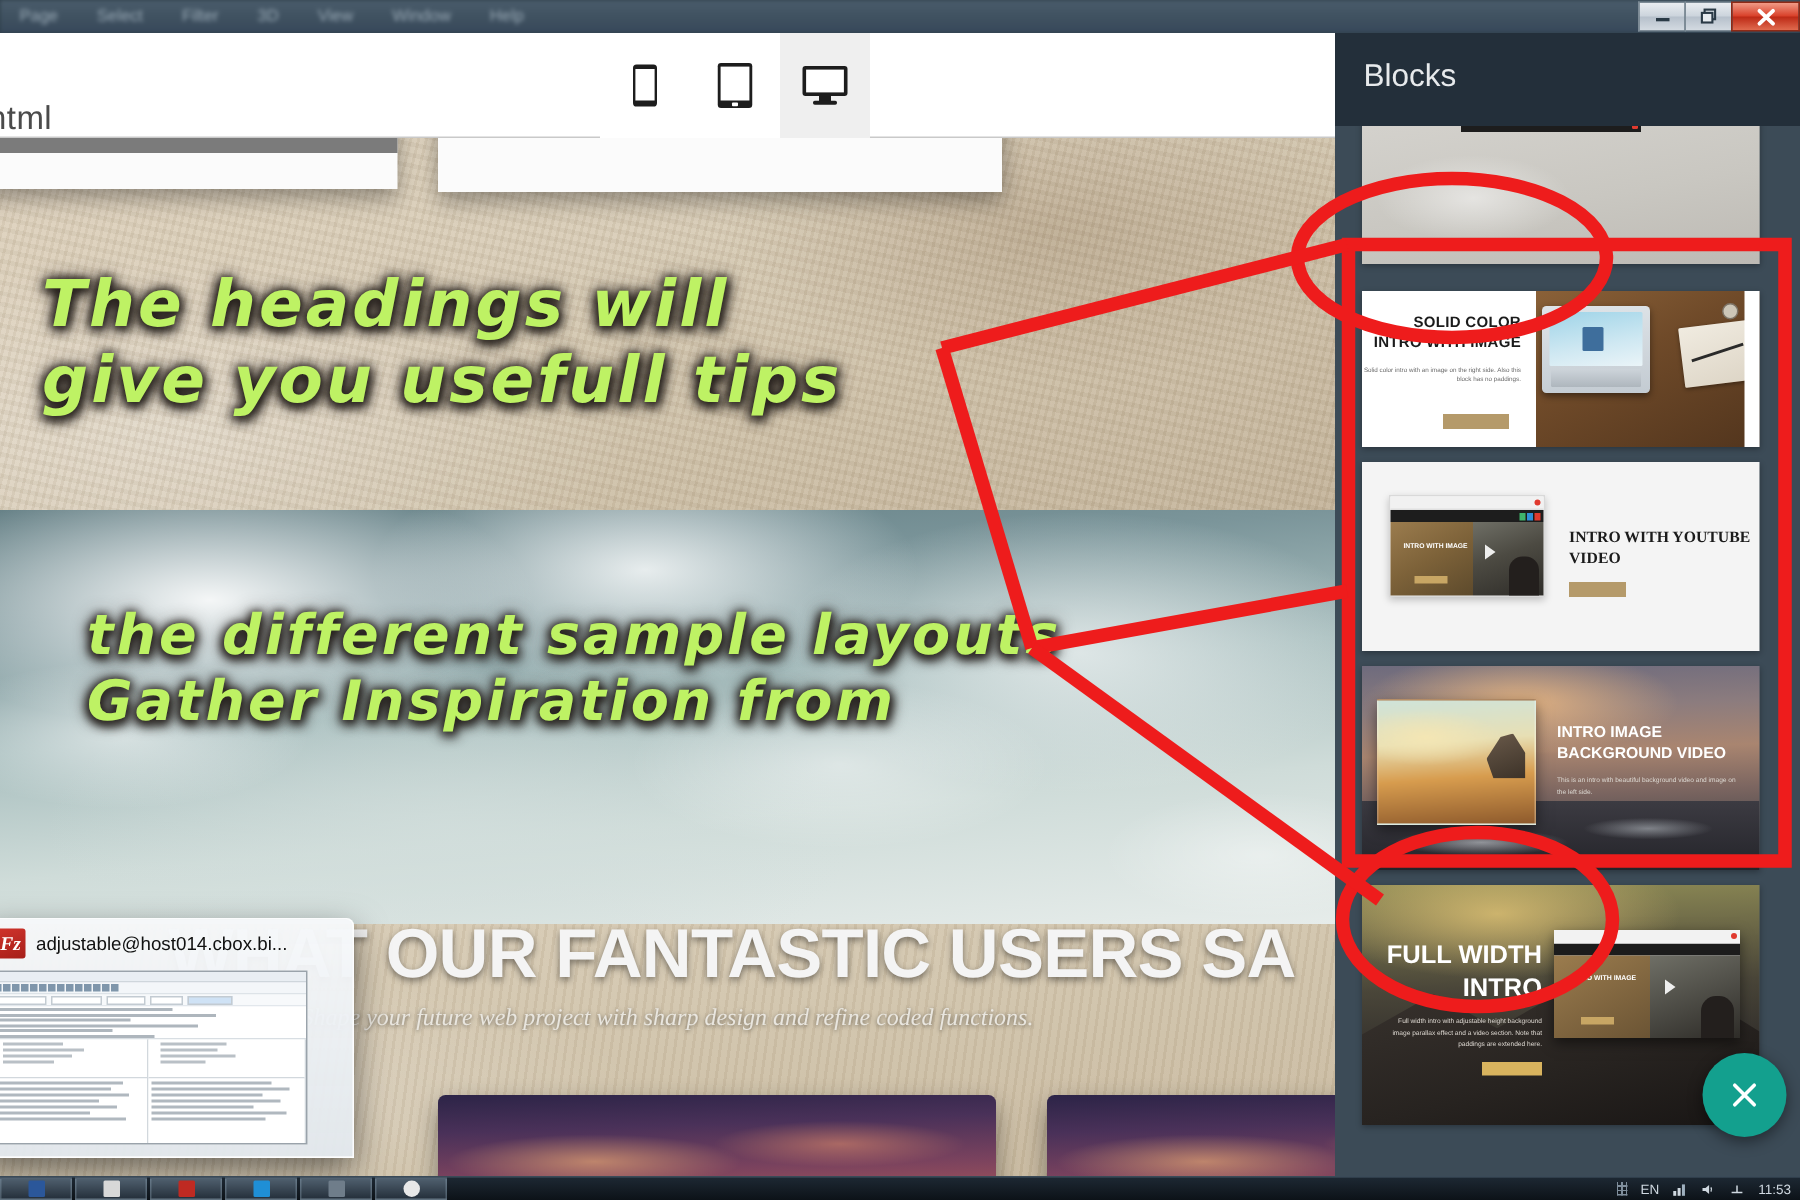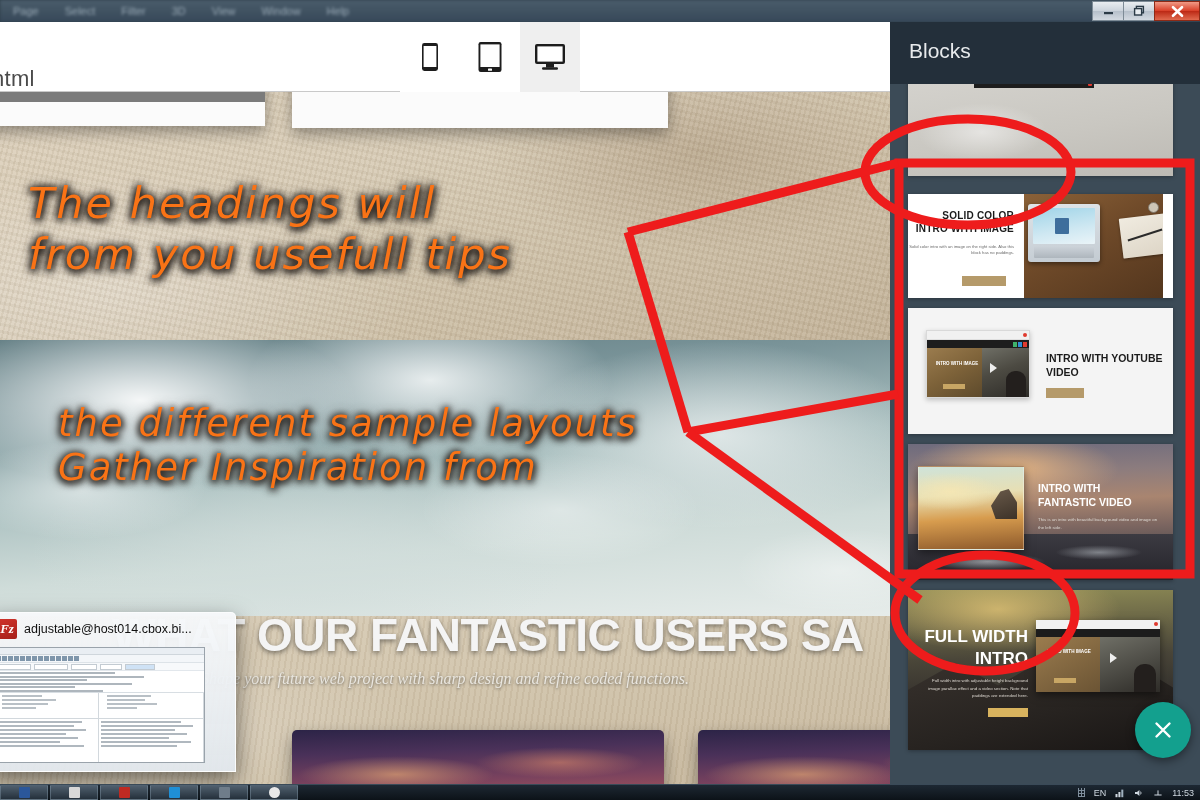--- a/index.html
+++ b/index.html
@@ -175,22 +175,22 @@
   
   .annotations{
     position:absolute; left:0; top:0; width:1200px; height:800px;
     pointer-events:none; z-index:20;
   }
 
   
   .tip{
     position:absolute; z-index:18; pointer-events:none;
     font-family:"DejaVu Sans", sans-serif;
-    font-style:italic; font-weight:normal;
-    color:#f97316;
+    font-style:italic; font-weight:bold;
+    color:#bef264;
     text-shadow:
       0 0 6px rgba(40,34,30,.95), 0 0 12px rgba(40,34,30,.8),
       2px 3px 7px rgba(30,25,22,.95), -2px 2px 7px rgba(30,25,22,.8);
     letter-spacing:2px; line-height:1.18;
     white-space:nowrap;
   }
   .tip1{ left:28px; top:178px; font-size:43px; }
   .tip2{ left:58px; top:402px; font-size:37px; }
 
   
@@ -341,21 +341,21 @@
   .bc2 .browser .hero .hr .person{
     position:absolute; right:3px; bottom:0; width:20px; height:26px;
     background:#231f1d; border-radius:9px 9px 0 0;
   }
   .bc2 .browser .hero .hr .play{
     position:absolute; left:8px; top:15px;
     width:0;height:0; border-left:7px solid rgba(255,255,255,.9);
     border-top:5px solid transparent; border-bottom:5px solid transparent;
   }
   .bc2 .label{
-    position:absolute; left:138px; top:44px;
+    position:absolute; left:138px; top:44px;font-family:Liberation Serif, serif;
   }
   .bc2 .label h4{
     font-size:10.5px; font-weight:bold; color:#1b1b1b; line-height:1.3;
   }
   .bc2 .label .btn{
     margin-top:9px; width:38px; height:10px; background:#b59a6a;
   }
 
   
   .bc3{
@@ -621,21 +621,21 @@
     <h1>WHAT OUR FANTASTIC USERS SA</h1>
   </div>
   <div class="sitesub">Shape your future web project with sharp design and refine coded functions.</div>
 
   <div class="sunsetcard sc1"></div>
   <div class="sunsetcard sc2"></div>
 </div>
 
 <div class="tip tip1">
   <div>The headings will</div>
-  <div>from you usefull tips</div>
+  <div>give you usefull tips</div>
 </div>
 
 <div class="tip tip2">
   <div>the different sample layouts</div>
   <div>Gather Inspiration from</div>
 </div>
 
 <div class="blockspanel">
 
   <div class="panelhead">
@@ -693,21 +693,21 @@
         <div class="btn"></div>
       </div>
     </div>
 
     <div class="blockcard bc3">
       <div class="water"></div>
       <div class="inner">
         <div class="rock"></div>
       </div>
       <div class="lbl">
-        <h4>INTRO WITH FANTASTIC VIDEO</h4>
+        <h4>INTRO IMAGE BACKGROUND VIDEO</h4>
         <p>This is an intro with beautiful background video and image on the left side.</p>
       </div>
     </div>
 
     <div class="blockcard bc4">
       <div class="mount"></div>
       <div class="lbl">
         <h4>FULL WIDTH INTRO</h4>
         <p>Full width intro with adjustable height background image parallax effect and a video section. Note that paddings are extended here.</p>
         <div class="btn"></div>

